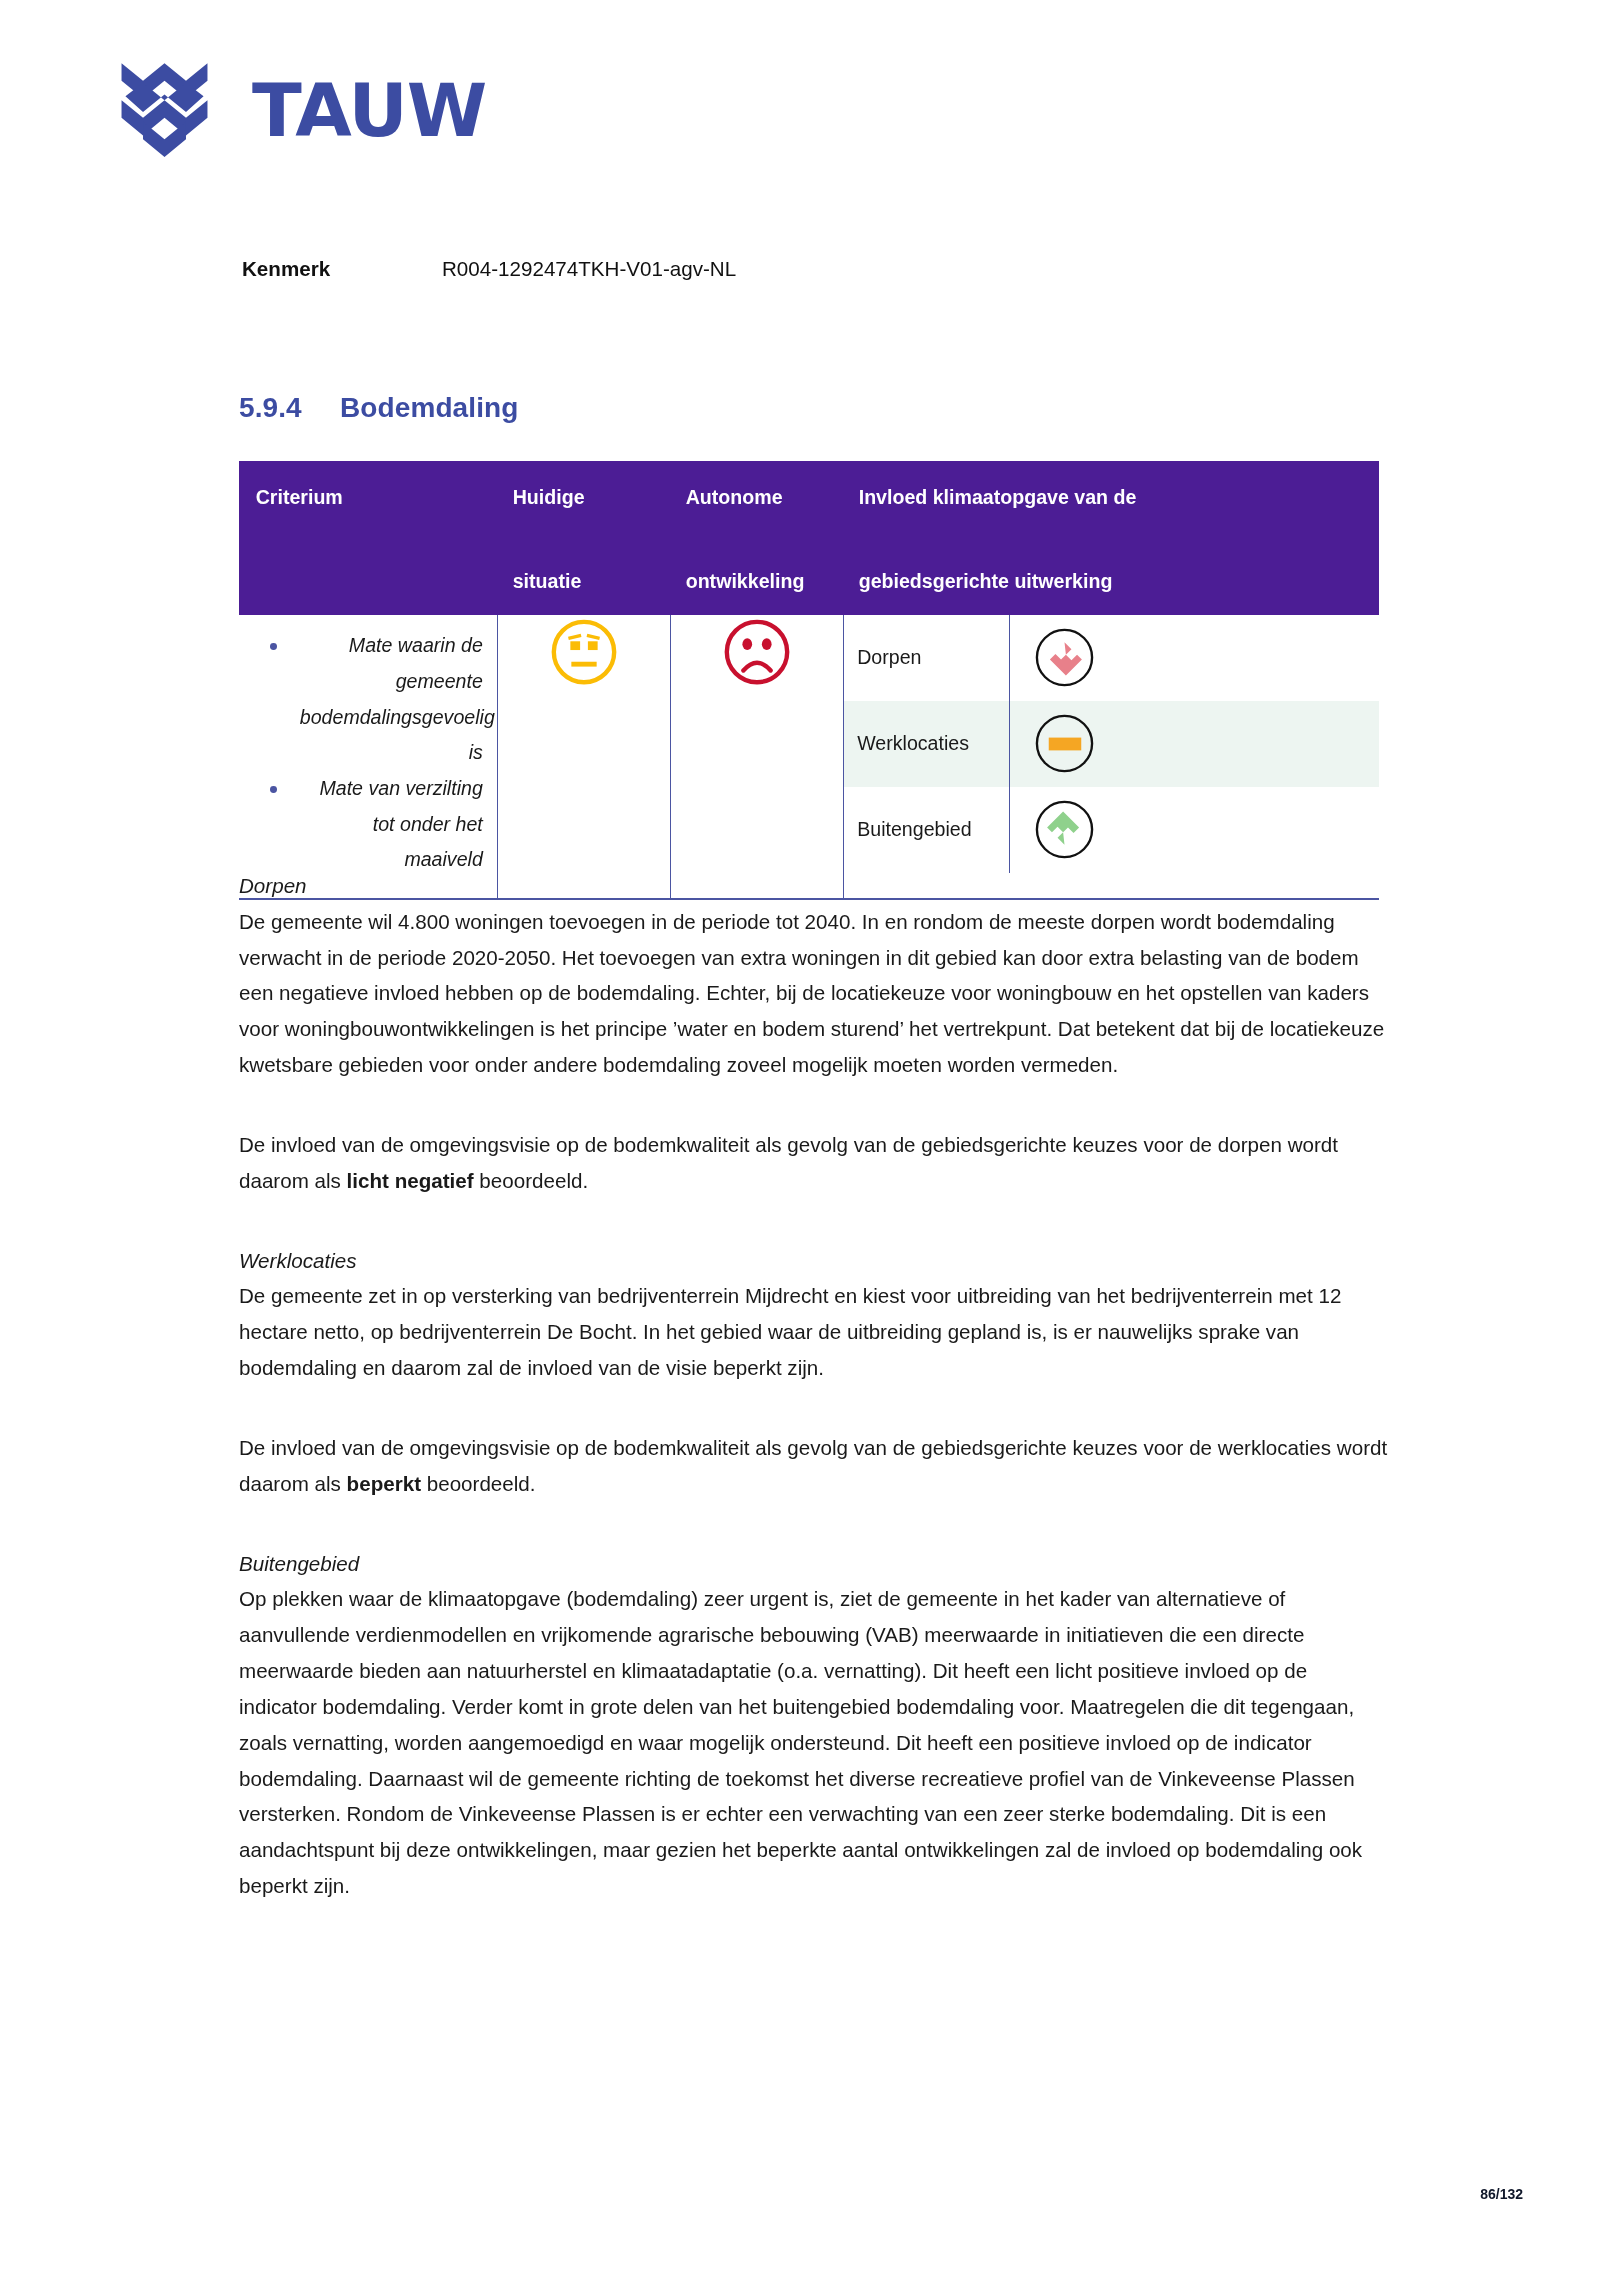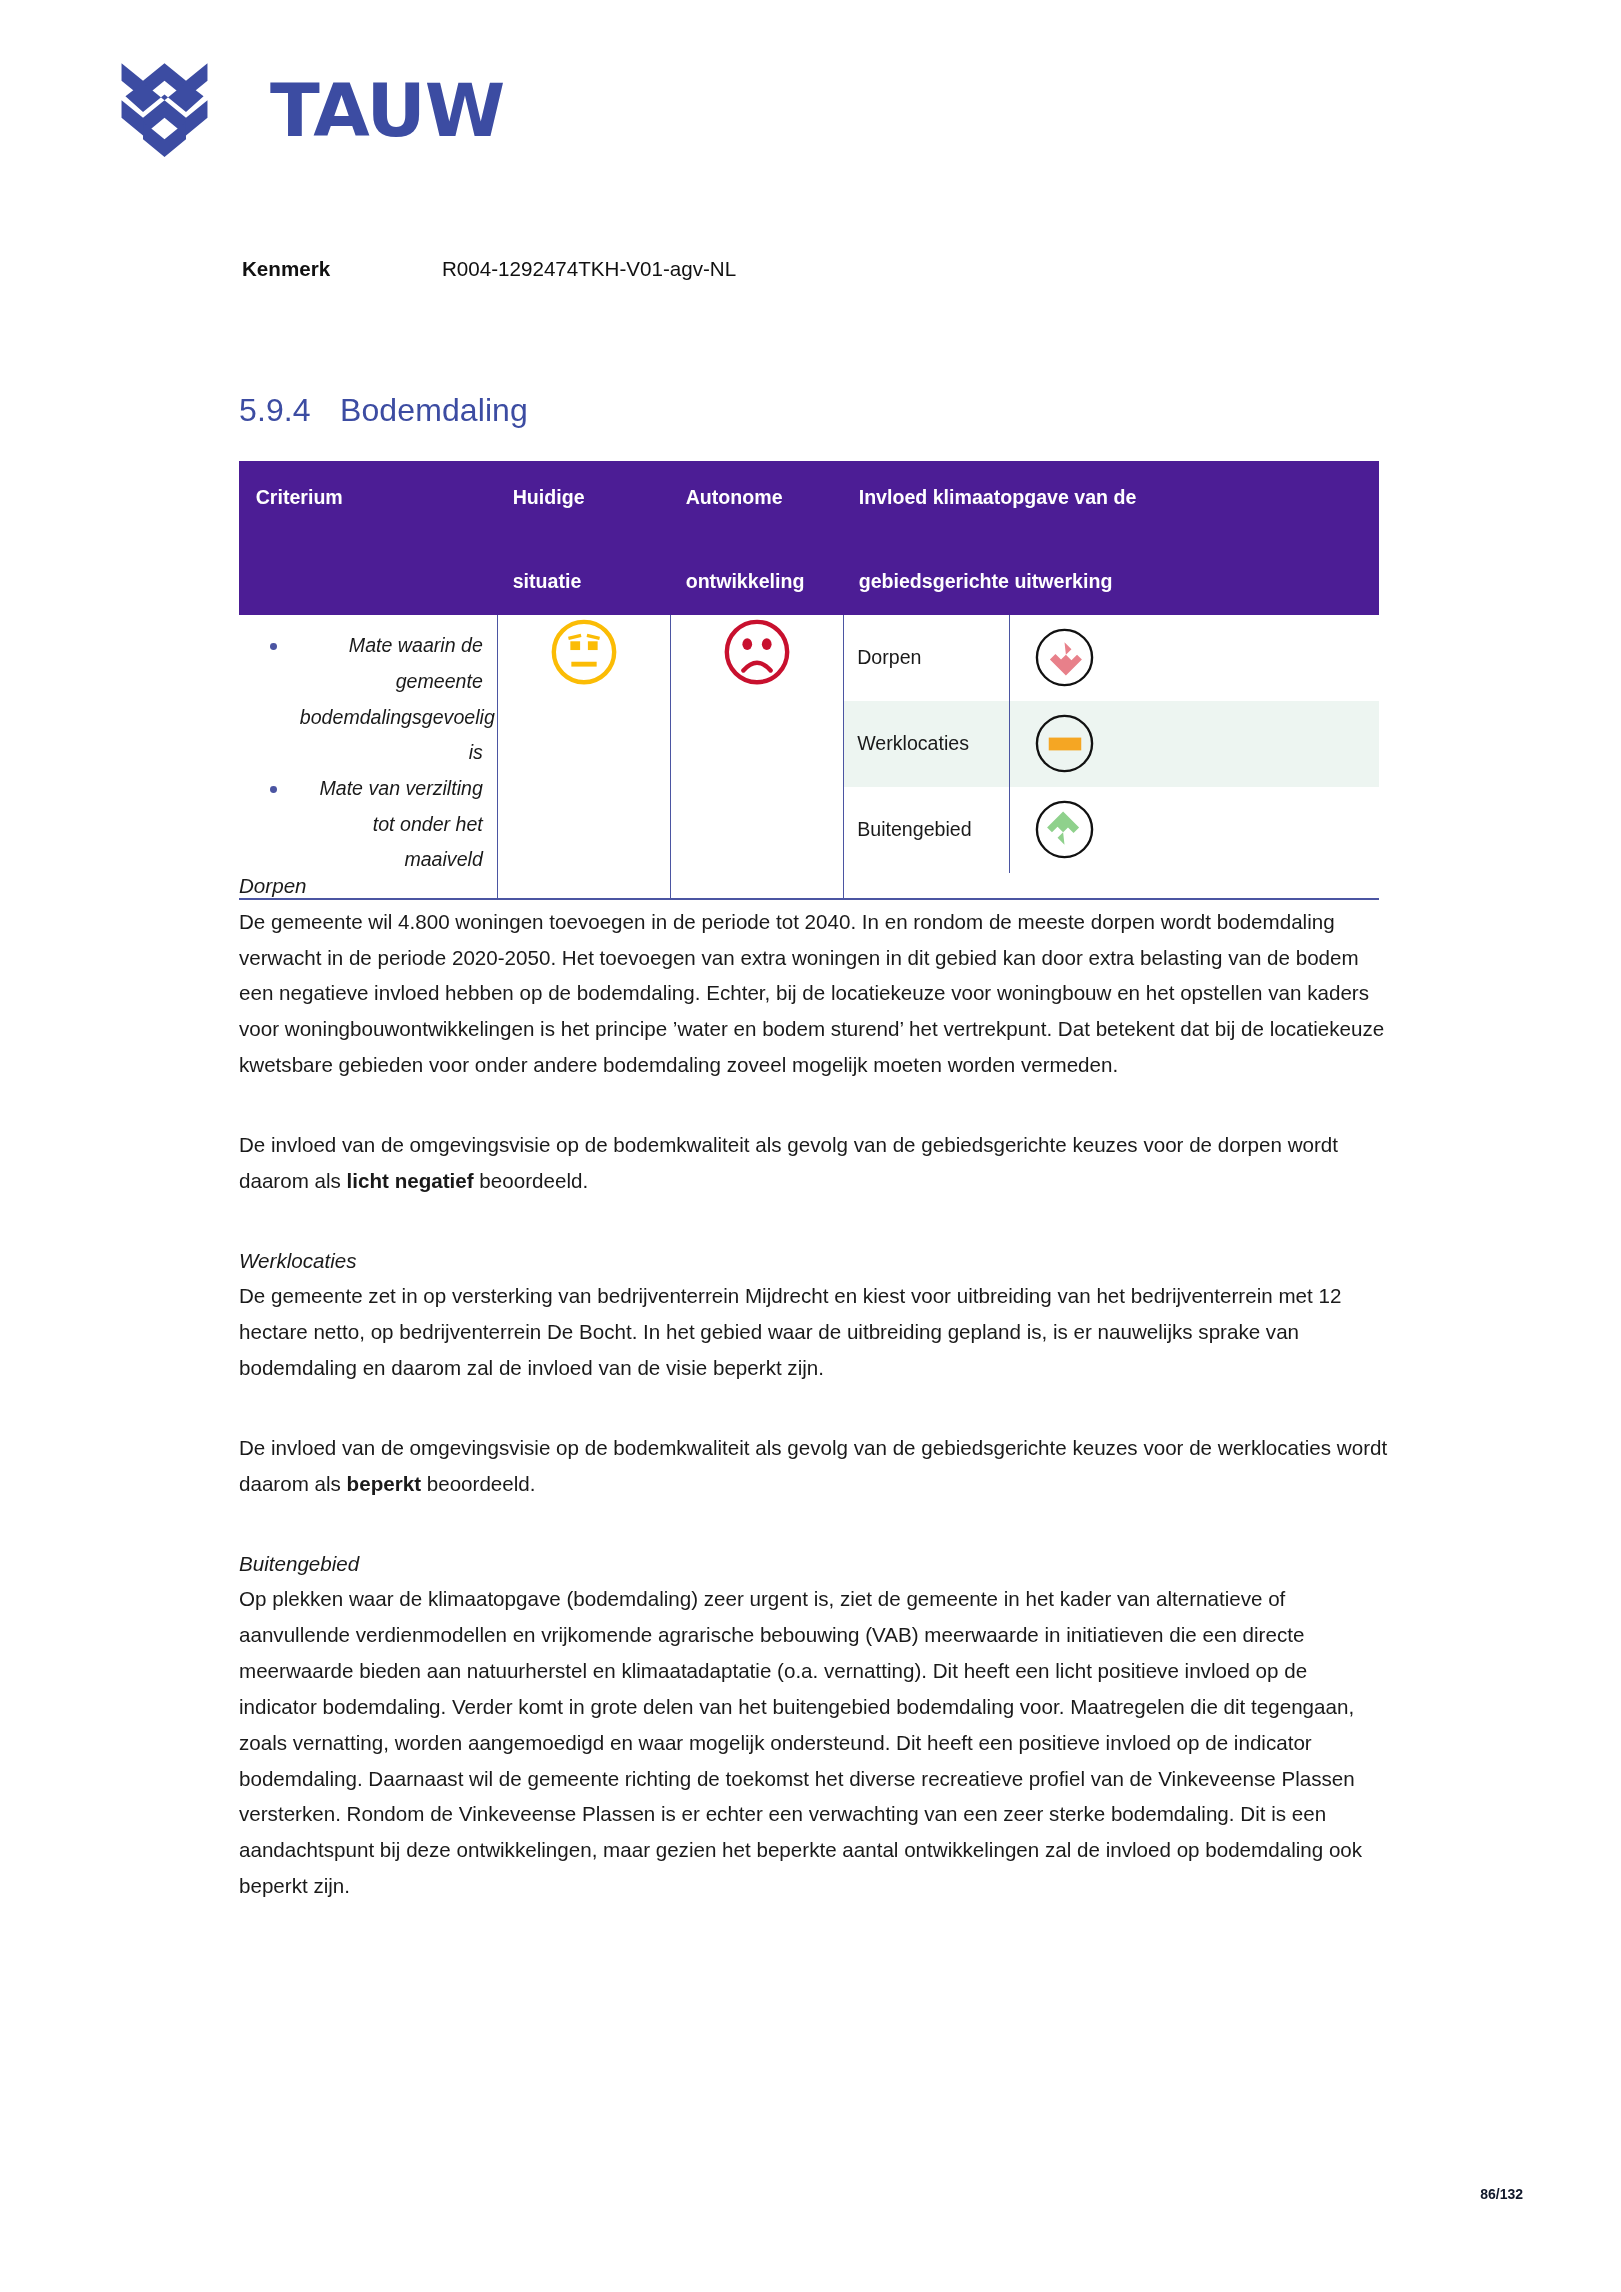--- a/index.html
+++ b/index.html
@@ -23,21 +23,21 @@
     height: 2293px;
   }
 
   
   .logo-block {
     position: absolute;
     left: 102px;
     top: 61px;
     display: flex;
     align-items: center;
-    gap: 43px;
+    gap: 25px;
   }
   .logo-mark { width: 125px; height: 98px; display:block; }
   .logo-word {
     font-family: "DejaVu Sans", sans-serif;
     font-weight: 700;
     font-size: 73px;
     letter-spacing: -1px;
     color: #3C4CA2;
     line-height: 1;
   }
@@ -57,22 +57,22 @@
   }
   .kenmerk-value { color: #111; margin-left: 12px; }
 
   
   .section-heading {
     position: absolute;
     left: 239px;
     top: 392px;
     display: flex;
     color: #3C4CA2;
-    font-weight: 400;
-    font-size: 32px;
+    font-weight: 700;
+    font-size: 28px;
     letter-spacing: 0.1px;
   }
   .section-number { width: 101px; }
 
   
   .eval-table {
     position: absolute;
     left: 239px;
     top: 461px;
     width: 1139px;

